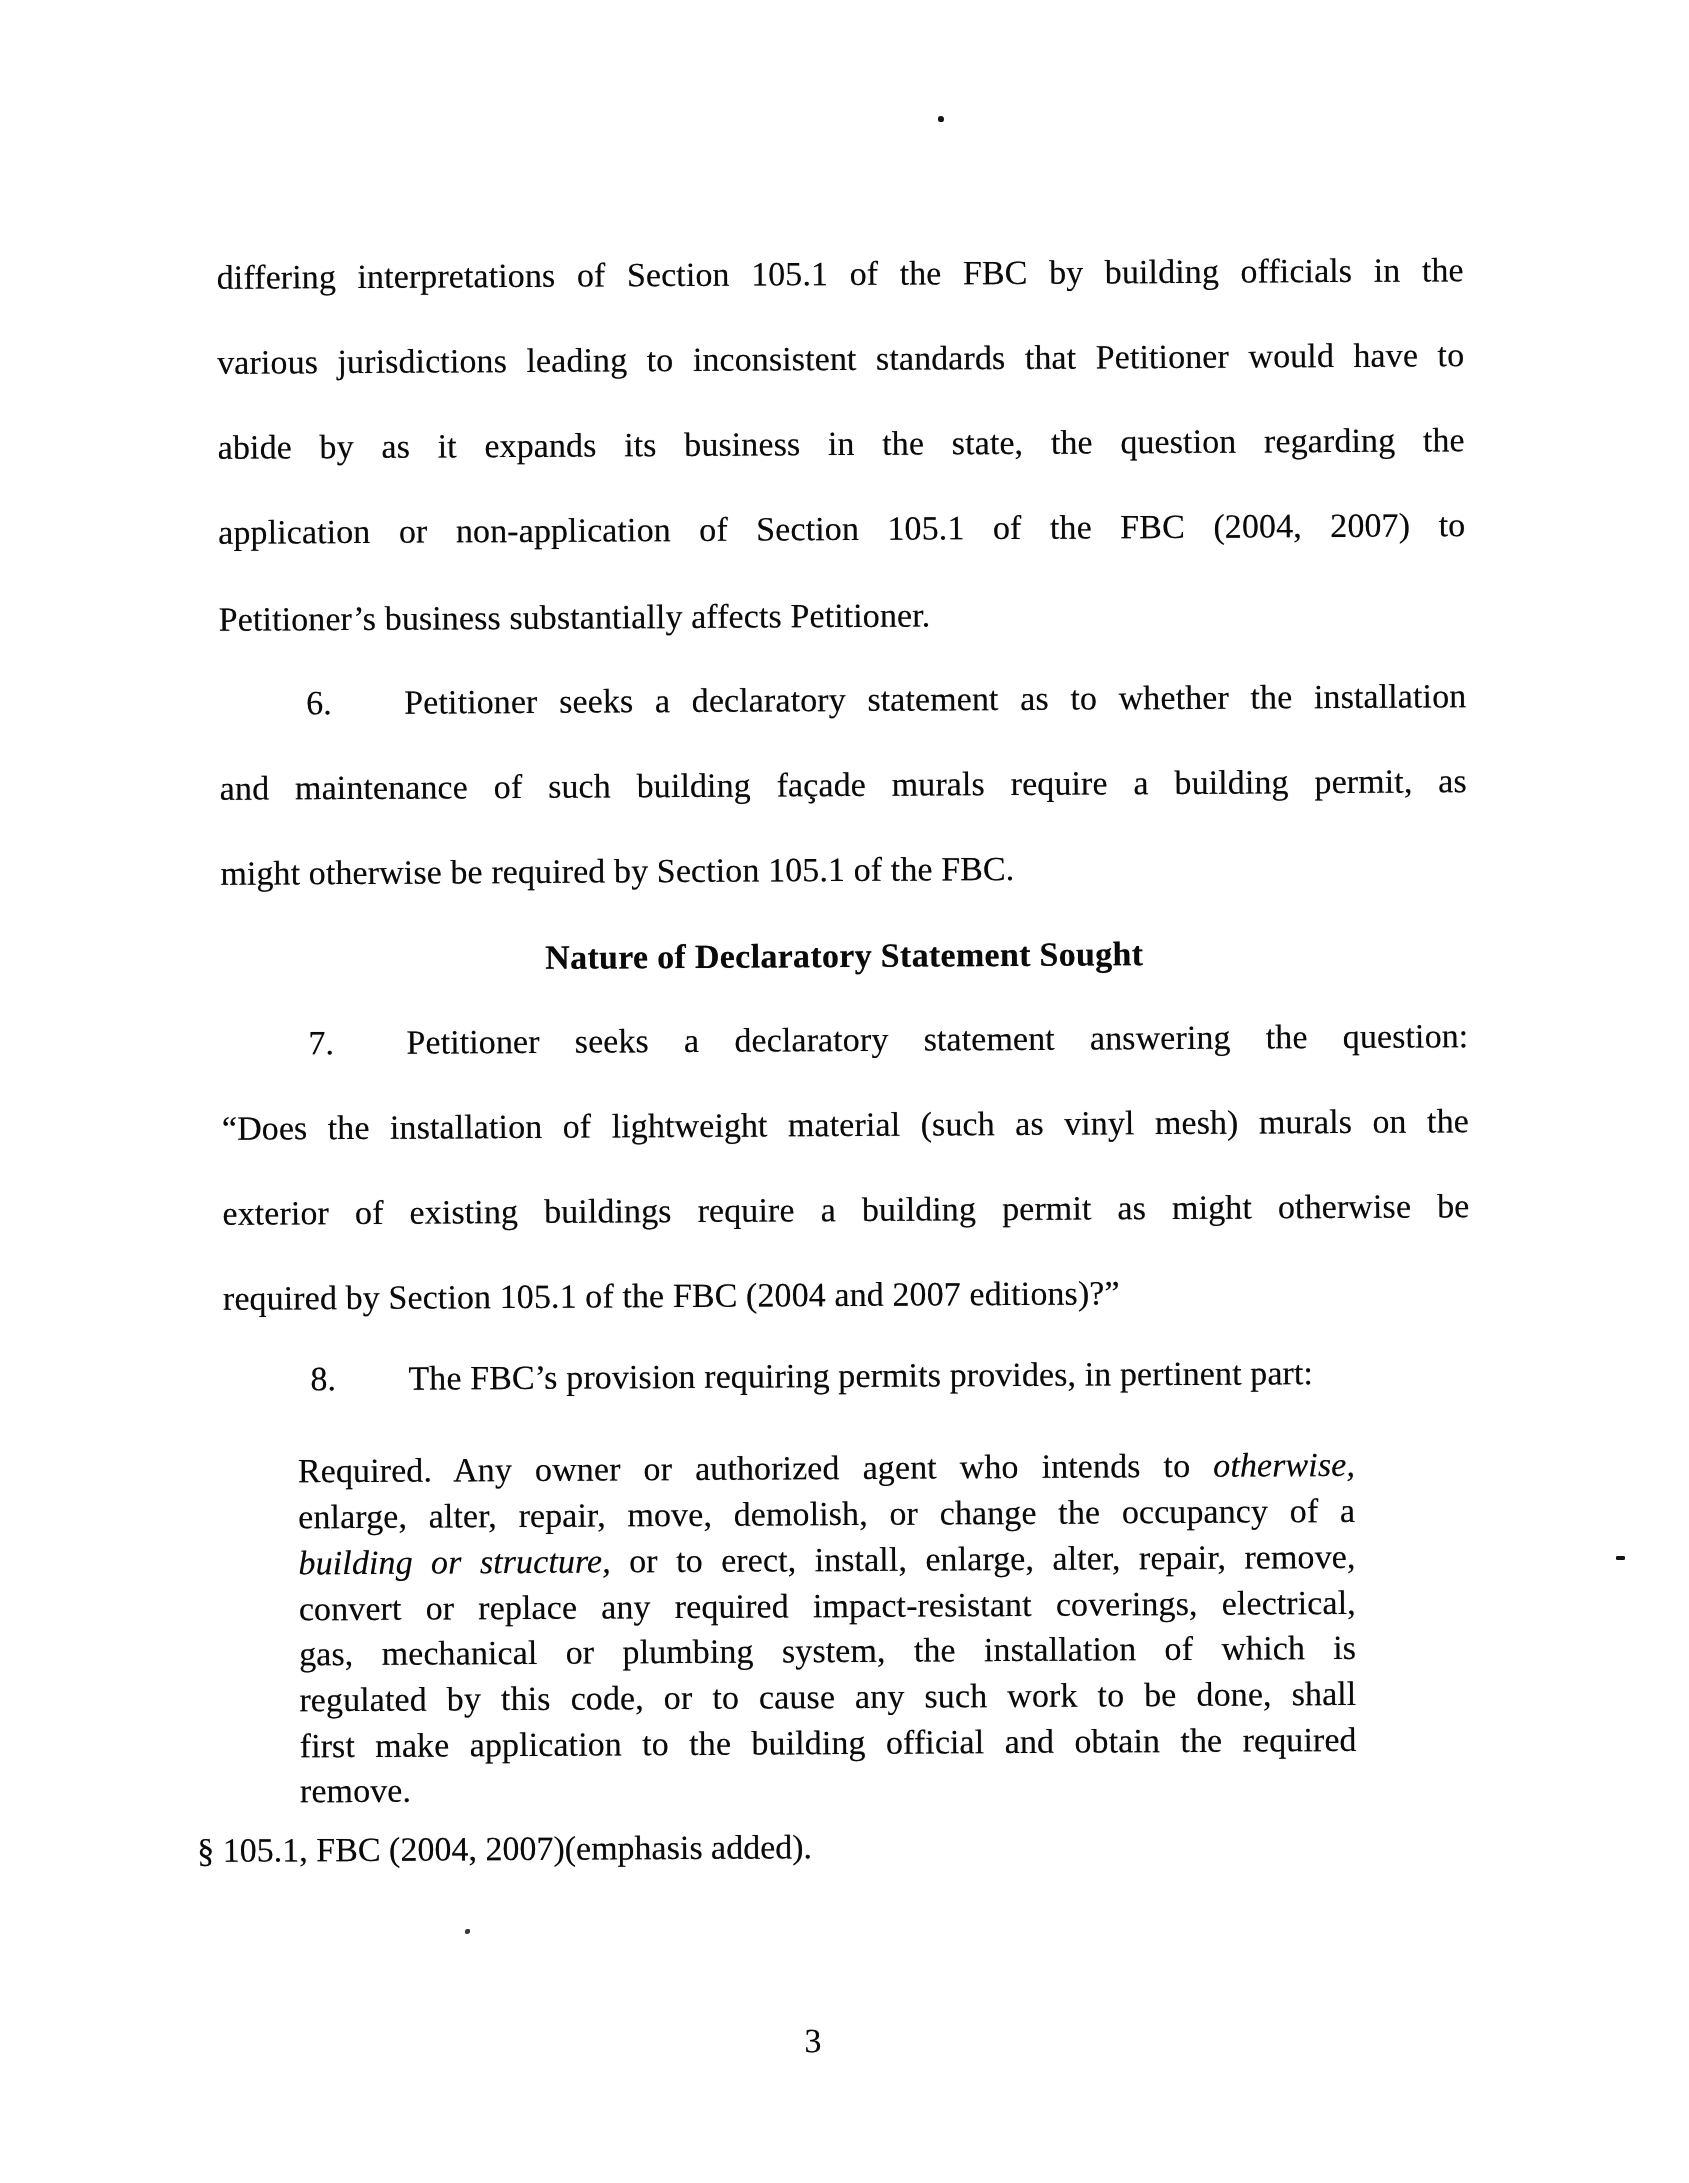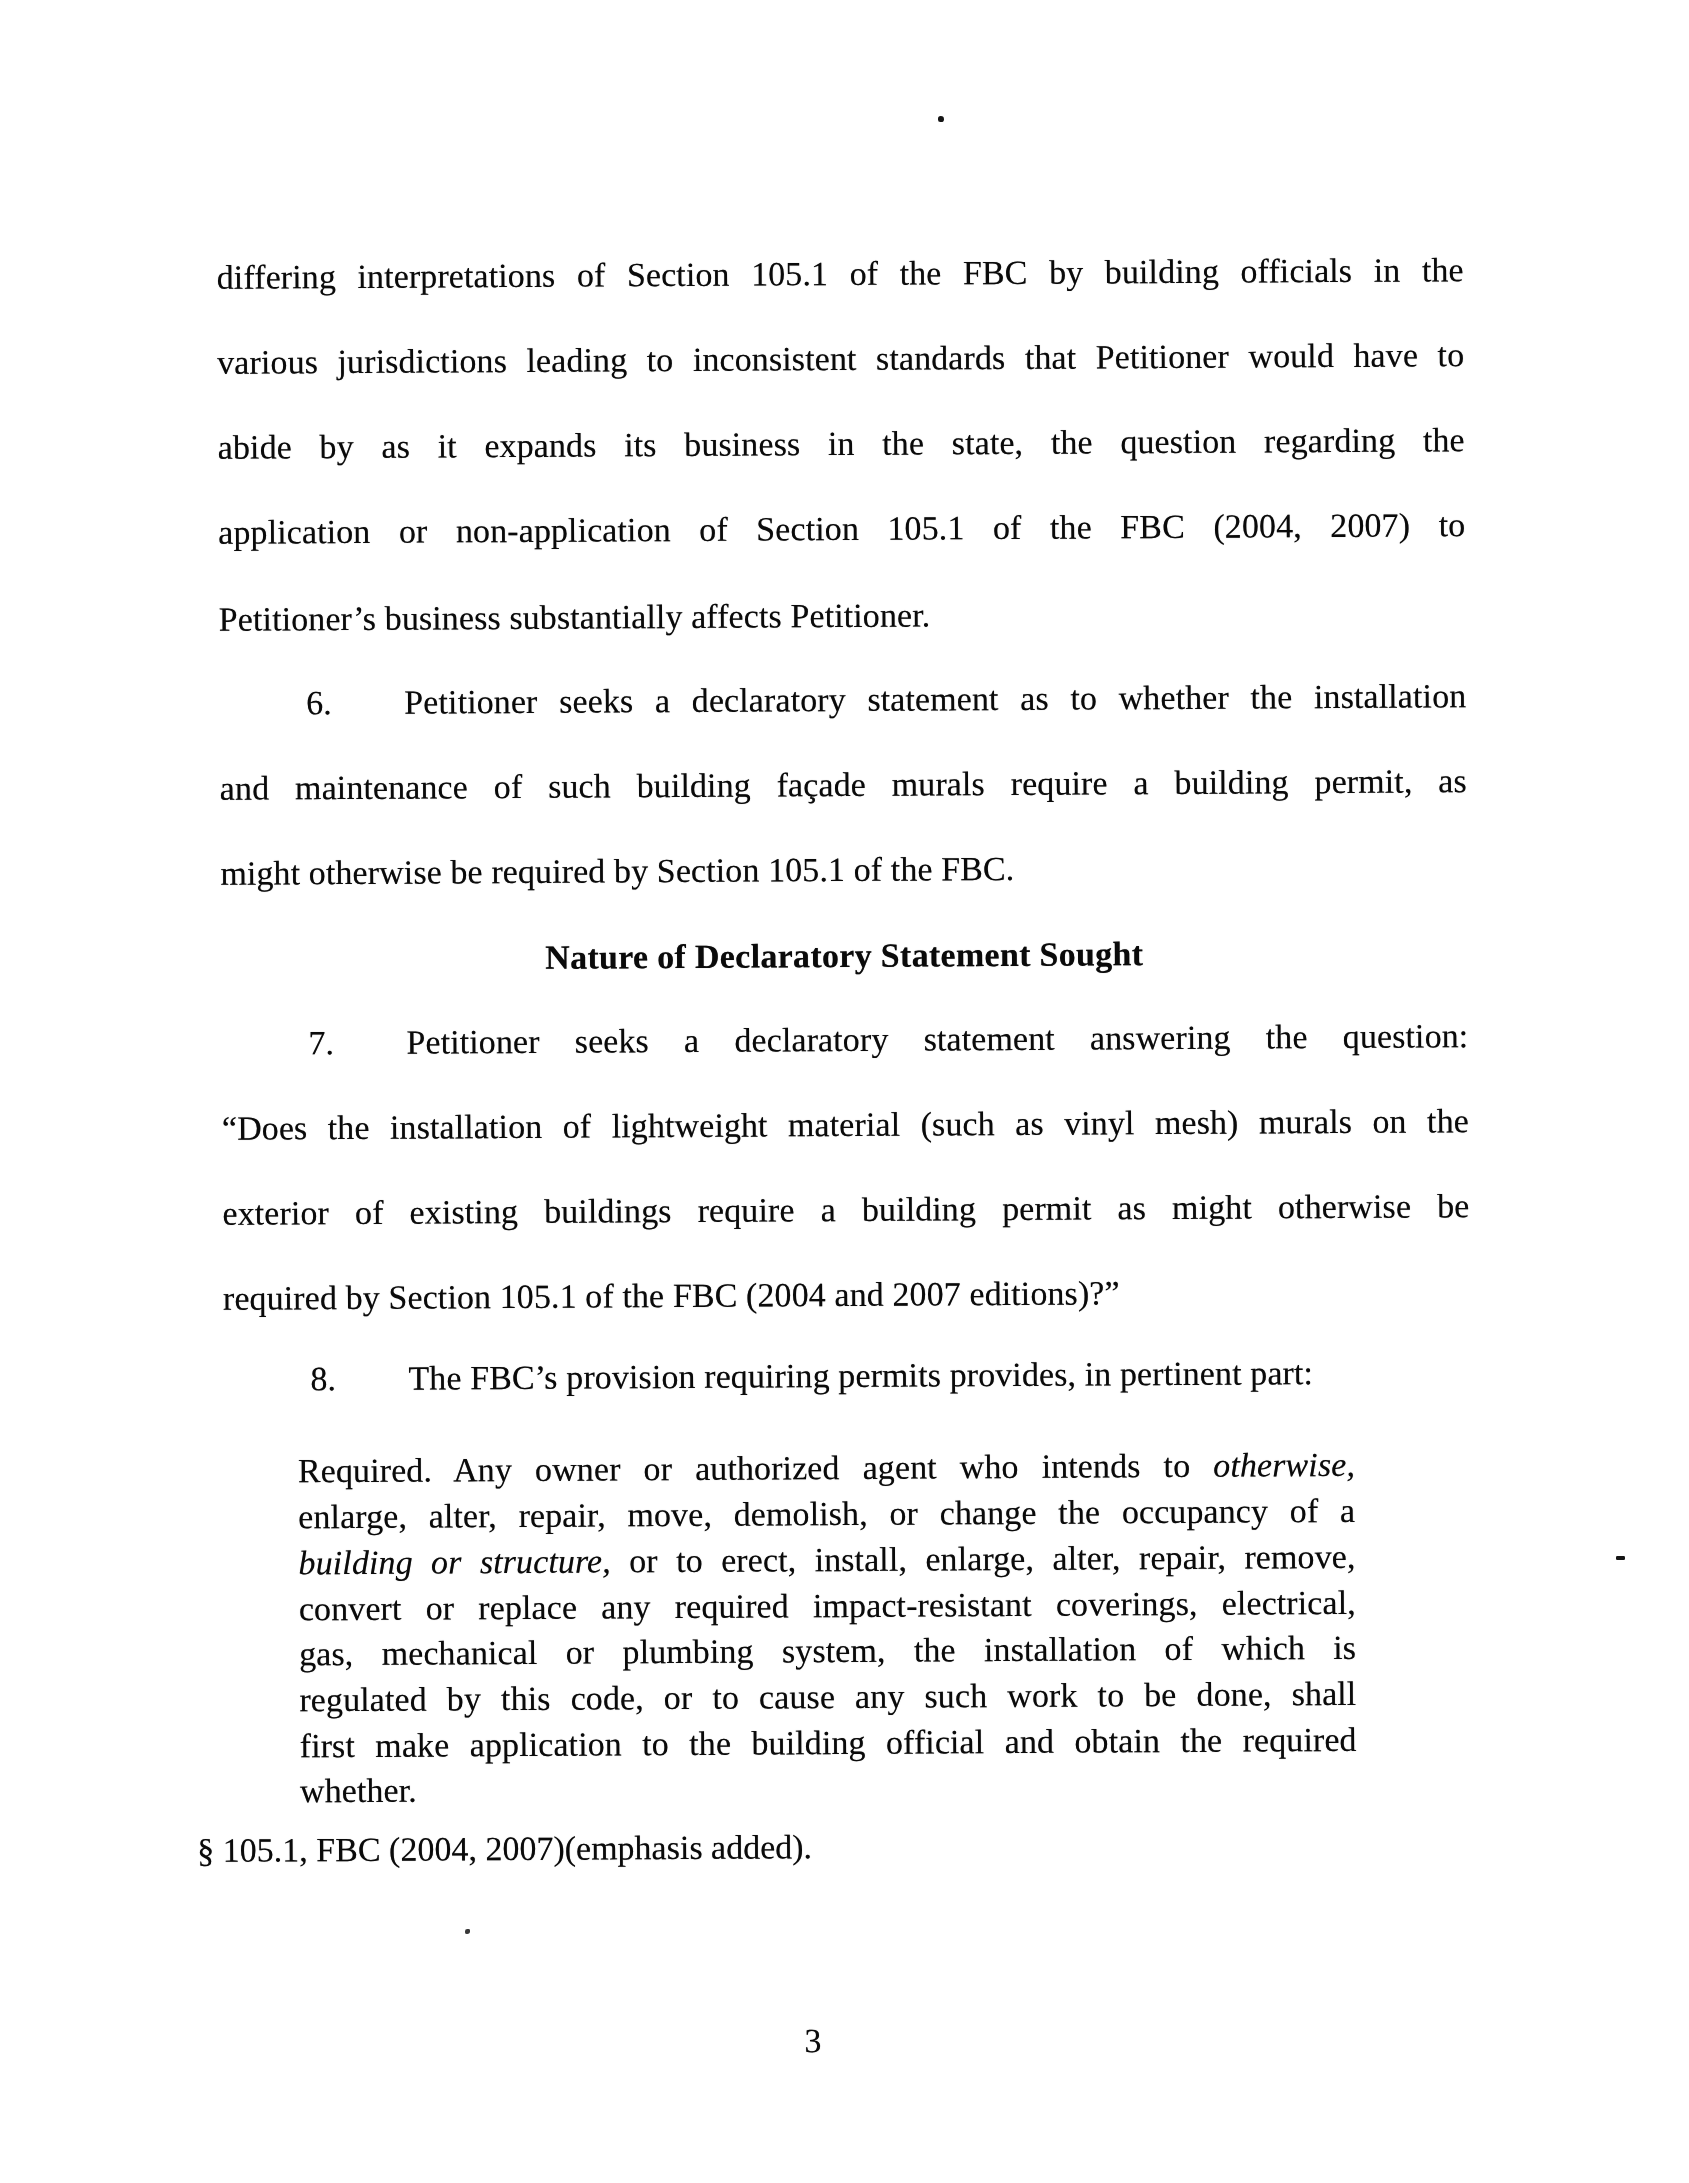--- a/index.html
+++ b/index.html
@@ -119,21 +119,21 @@
     <div class="pnum" style="top:1356px">8.</div>
     <div class="line first-line" style="top:1356px">The FBC’s provision requiring permits provides, in pertinent part:</div>
 
     <div class="qline just" style="top:1448px"><span>Required. Any owner or authorized agent who intends to </span><em>otherwise,</em></div>
     <div class="qline just" style="top:1494px"><span>enlarge, alter, repair, move, demolish, or change the occupancy of a</span></div>
     <div class="qline just" style="top:1540px"><em>building or structure,</em><span> or to erect, install, enlarge, alter, repair, remove,</span></div>
     <div class="qline just" style="top:1586px"><span>convert or replace any required impact-resistant coverings, electrical,</span></div>
     <div class="qline just" style="top:1631px"><span>gas, mechanical or plumbing system, the installation of which is</span></div>
     <div class="qline just" style="top:1677px"><span>regulated by this code, or to cause any such work to be done, shall</span></div>
     <div class="qline just" style="top:1723px"><span>first make application to the building official and obtain the required</span></div>
-    <div class="qline" style="top:1768px"><span>whether.</span></div>
+    <div class="qline" style="top:1768px"><span>remove.</span></div>
 
     <div class="cite" style="top:1827px">§ 105.1, FBC (2004, 2007)(emphasis added).</div>
 
     <div class="pageno">3</div>
   </div>
 
   <div class="speck speck-1"></div>
   <div class="speck speck-2"></div>
   <div class="speck speck-3"></div>
 </div>

